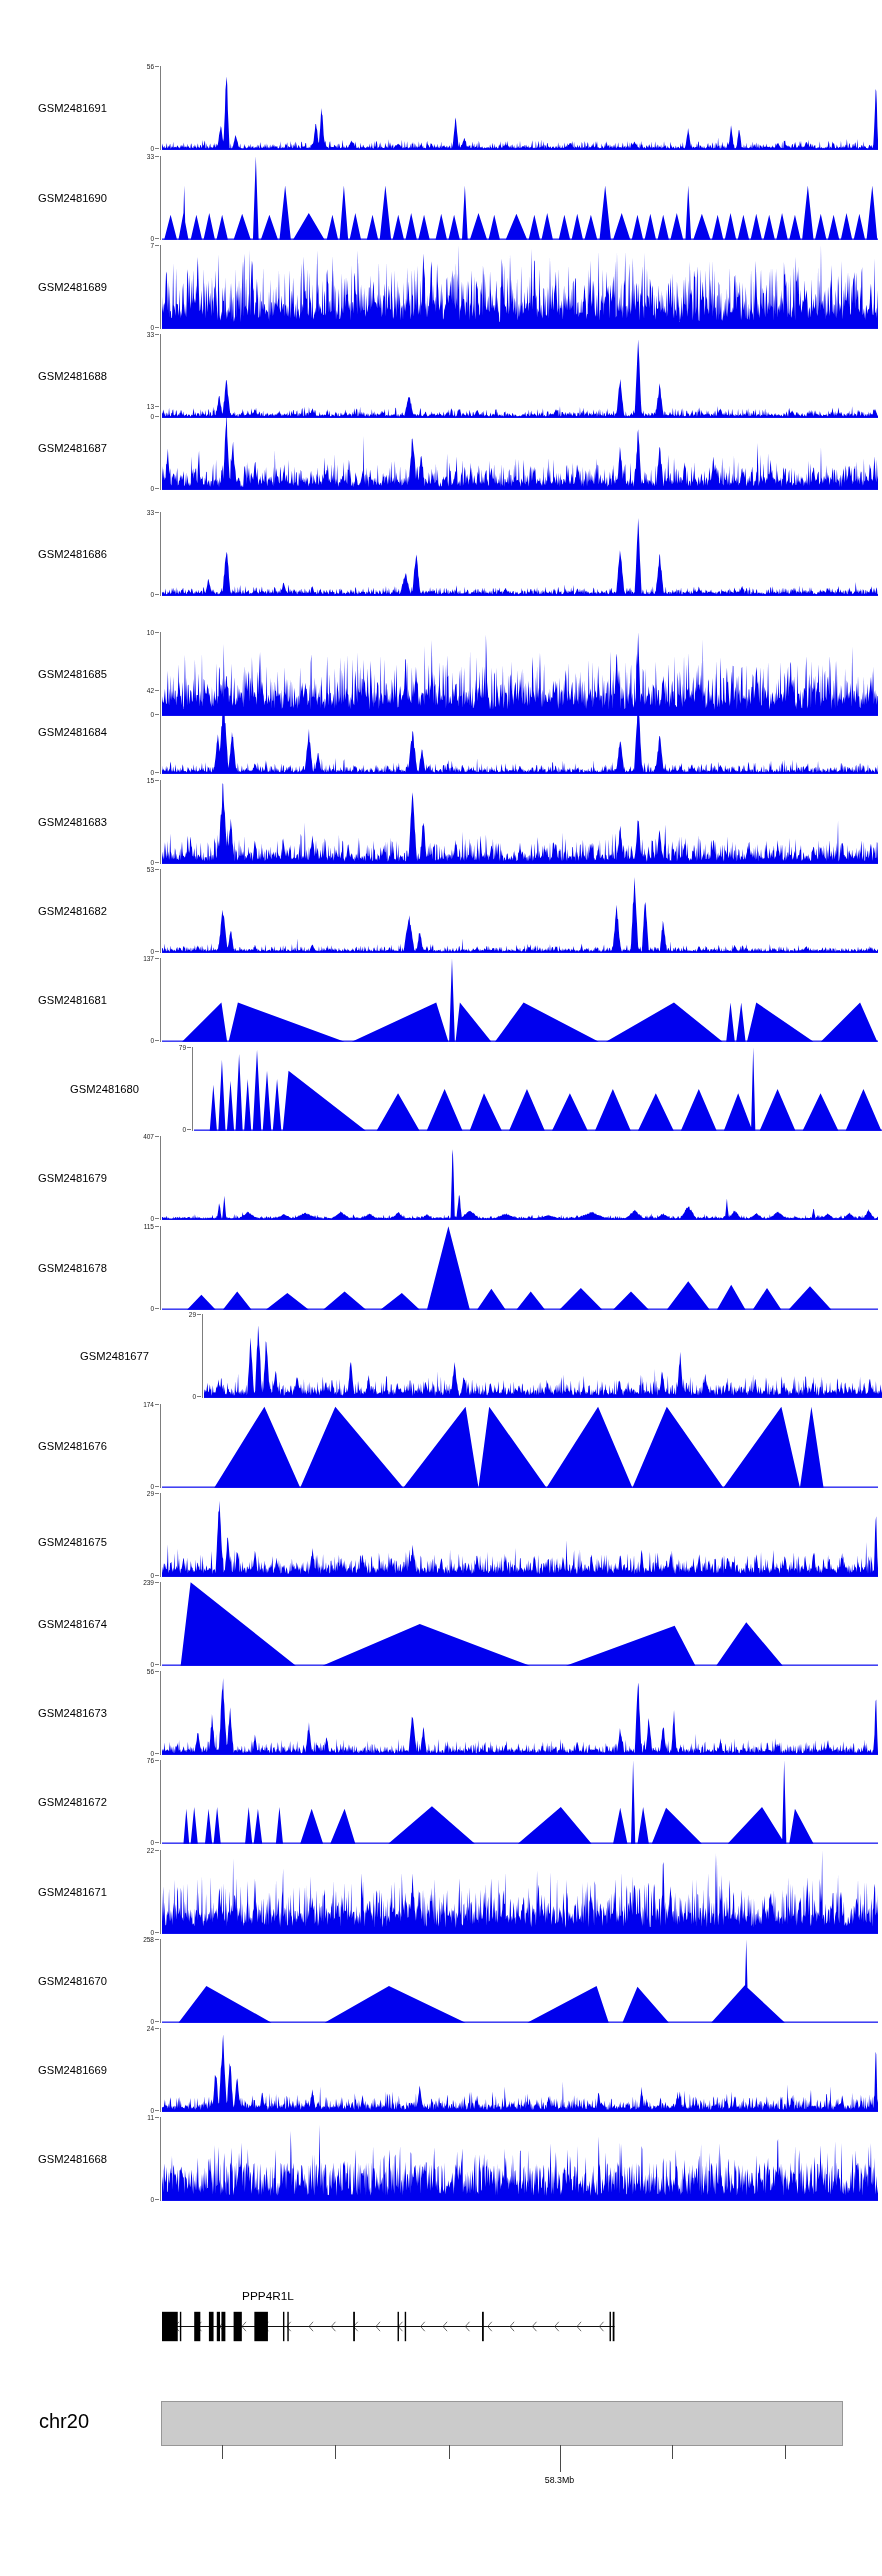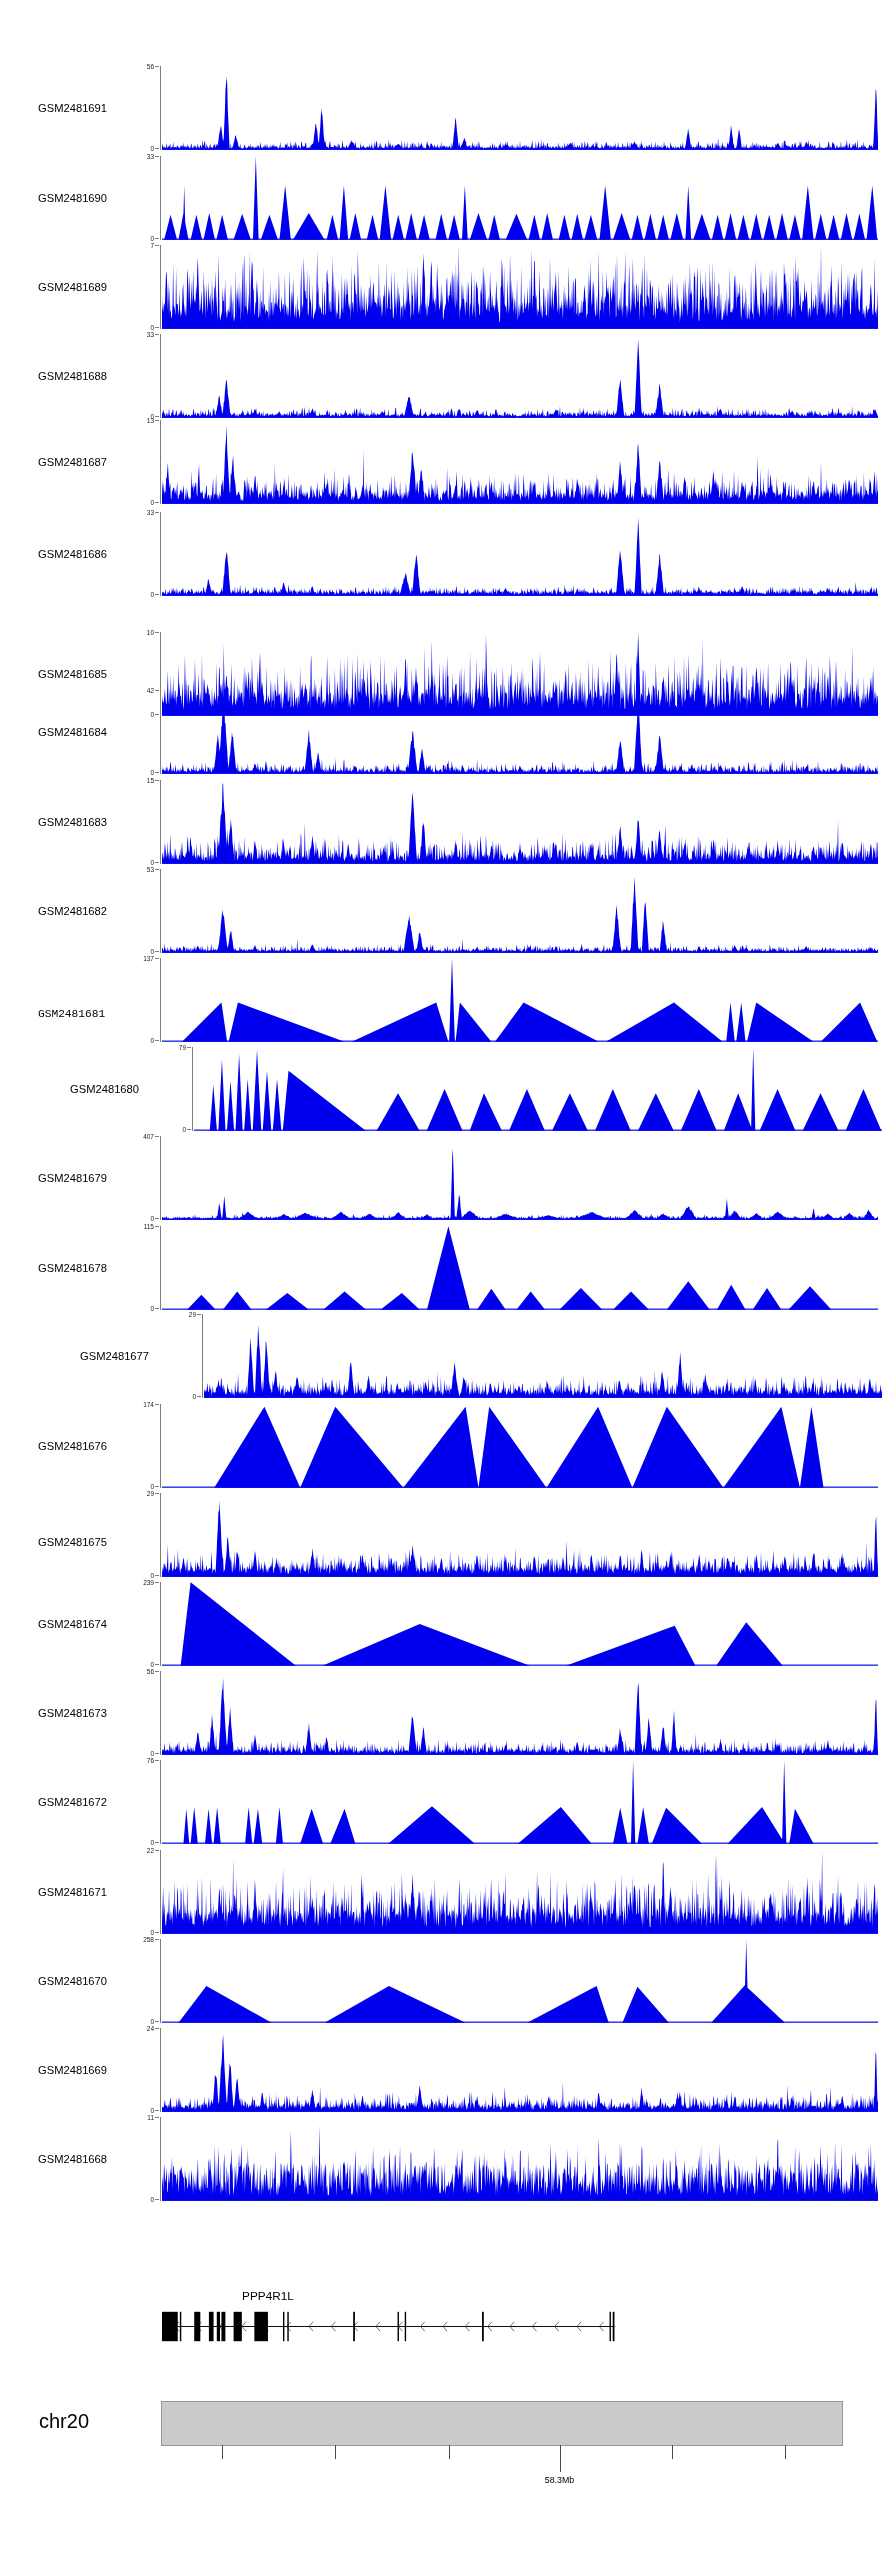--- a/index.html
+++ b/index.html
@@ -64,21 +64,21 @@
       <span class="ynum" style="left: 128px; top: -3.5px;">33</span>
       <span class="ynum" style="left: 128px; top: 79px;">0</span>
       <span class="vaxis" style="left: 160px; top: 0px; height: 84px;"></span>
       <span class="htick" style="left: 155px; top: 0px;"></span>
       <span class="htick" style="left: 155px; top: 82px;"></span>
       <svg class="plot" width="716" height="84" viewBox="0 0 1218 142" style="left: 162px; top: 0px;">
         <path fill="#0000EE" stroke="none" d="M0,142L0,133.2L1,135.2L2,128.0L3,131.5L4,137.5L5,132.8L6,139.9L7,138.1L8,133.3L9,135.4L10,139.1L11,136.2L12,124.8L13,135.6L14,138.6L15,140.0L16,133.7L17,134.2L18,128.9L19,127.9L20,137.5L21,138.2L22,136.8L23,136.2L24,129.0L25,131.5L26,139.7L27,137.2L28,135.8L29,138.4L30,133.4L31,133.9L32,129.2L33,129.5L34,134.7L35,137.5L36,131.4L37,135.9L38,139.6L39,136.9L40,137.8L41,136.3L42,134.6L43,139.5L44,138.7L45,136.0L46,137.3L47,136.3L48,139.5L49,140.3L50,136.7L51,137.3L52,137.6L53,130.8L54,125.7L55,136.4L56,137.0L57,132.4L58,138.2L59,138.6L60,134.3L61,134.2L62,134.5L63,135.4L64,138.8L65,139.4L66,127.6L67,135.9L68,136.8L69,130.5L70,133.0L71,135.8L72,135.9L73,137.4L74,129.0L75,138.8L76,138.7L77,136.6L78,137.1L79,126.7L80,130.1L81,139.3L82,132.7L83,132.6L84,139.6L85,138.4L86,137.4L87,123.5L88,130.8L89,127.7L90,137.1L91,137.7L92,129.3L93,131.5L94,122.9L95,119.5L96,109.2L97,105.0L98,105.5L99,115.5L100,121.1L101,124.3L102,132.7L103,135.4L104,127.4L105,116.0L106,113.5L107,97.8L108,88.6L109,77.7L110,78.8L111,86.7L112,102.2L113,107.1L114,115.6L115,125.7L116,133.9L117,134.3L118,137.4L119,137.6L120,137.0L121,133.4L122,134.7L123,136.8L124,131.6L125,139.0L126,137.6L127,138.3L128,135.4L129,140.3L130,140.2L131,134.9L132,136.7L133,136.6L134,137.0L135,134.0L136,133.4L137,126.5L138,137.0L139,130.0L140,137.6L141,137.8L142,137.2L143,137.5L144,135.4L145,134.3L146,129.7L147,133.5L148,136.1L149,137.0L150,136.1L151,137.4L152,125.7L153,132.1L154,135.3L155,132.7L156,134.0L157,128.2L158,128.5L159,130.2L160,124.9L161,133.5L162,137.0L163,135.0L164,136.6L165,133.1L166,131.2L167,135.7L168,139.4L169,133.5L170,134.7L171,139.3L172,129.8L173,139.0L174,138.7L175,139.2L176,134.9L177,138.7L178,134.9L179,135.7L180,133.3L181,139.1L182,137.7L183,136.8L184,136.6L185,136.1L186,135.7L187,138.8L188,133.6L189,136.3L190,138.7L191,135.9L192,139.1L193,135.5L194,137.2L195,136.4L196,133.4L197,136.4L198,131.7L199,134.7L200,129.9L201,134.1L202,136.0L203,136.6L204,139.6L205,136.8L206,136.0L207,138.0L208,135.8L209,134.7L210,137.9L211,135.6L212,137.1L213,132.6L214,139.0L215,137.4L216,136.6L217,129.1L218,139.0L219,137.8L220,130.2L221,134.0L222,136.7L223,129.2L224,128.9L225,136.8L226,135.1L227,136.0L228,136.5L229,131.0L230,129.8L231,139.8L232,134.4L233,139.8L234,133.9L235,135.0L236,136.6L237,133.8L238,126.6L239,126.0L240,139.7L241,138.2L242,123.2L243,131.1L244,136.3L245,139.0L246,134.5L247,134.2L248,133.3L249,138.4L250,123.9L251,132.4L252,133.9L253,133.8L254,130.5L255,128.7L256,125.7L257,128.3L258,132.5L259,133.4L260,128.7L261,130.3L262,137.2L263,138.7L264,138.9L265,137.8L266,139.1L267,138.6L268,131.9L269,138.9L270,135.9L271,138.2L272,136.8L273,136.3L274,137.1L275,138.5L276,136.5L277,137.0L278,137.9L279,136.4L280,131.1L281,131.7L282,127.5L283,137.1L284,136.5L285,129.7L286,140.4L287,138.9L288,139.5L289,135.4L290,137.3L291,137.0L292,137.4L293,139.7L294,136.3L295,131.5L296,135.4L297,132.6L298,139.9L299,136.3L300,133.9L301,140.1L302,139.0L303,140.1L304,132.9L305,137.9L306,133.5L307,138.1L308,136.8L309,137.1L310,135.9L311,133.2L312,127.8L313,134.9L314,132.2L315,138.2L316,137.5L317,135.5L318,138.3L319,133.5L320,137.1L321,135.1L322,136.8L323,140.3L324,131.9L325,136.6L326,135.6L327,125.8L328,131.8L329,137.1L330,129.5L331,126.4L332,128.2L333,139.6L334,138.2L335,131.5L336,136.6L337,123.4L338,136.9L339,131.8L340,136.5L341,136.5L342,132.1L343,134.7L344,139.6L345,132.9L346,140.3L347,137.6L348,136.1L349,134.2L350,139.1L351,134.8L352,140.0L353,139.3L354,136.4L355,136.7L356,137.4L357,127.0L358,138.7L359,132.9L360,136.1L361,130.8L362,138.2L363,136.8L364,134.2L365,139.9L366,134.2L367,135.1L368,136.4L369,136.8L370,136.5L371,136.4L372,134.3L373,130.3L374,134.8L375,130.4L376,132.9L377,133.9L378,132.1L379,127.2L380,139.0L381,138.2L382,137.4L383,137.3L384,139.2L385,126.6L386,138.2L387,137.6L388,139.7L389,137.6L390,136.0L391,138.4L392,137.4L393,136.7L394,136.6L395,137.0L396,135.8L397,125.6L398,125.0L399,137.3L400,140.3L401,136.7L402,135.9L403,139.8L404,140.5L405,135.9L406,136.4L407,137.9L408,133.8L409,133.0L410,137.3L411,137.4L412,139.0L413,135.2L414,130.4L415,125.6L416,123.0L417,116.1L418,113.1L419,106.6L420,107.5L421,106.9L422,109.1L423,117.8L424,117.9L425,125.8L426,130.1L427,134.4L428,136.2L429,137.1L430,135.4L431,135.8L432,137.8L433,139.0L434,136.1L435,136.4L436,138.1L437,137.9L438,135.2L439,128.0L440,125.5L441,137.3L442,139.1L443,139.2L444,138.8L445,136.5L446,136.2L447,134.7L448,131.4L449,132.8L450,136.1L451,138.0L452,140.2L453,138.1L454,139.4L455,137.0L456,136.1L457,137.8L458,131.0L459,136.0L460,134.4L461,137.4L462,134.8L463,136.6L464,134.4L465,138.0L466,137.9L467,136.8L468,136.9L469,133.5L470,137.5L471,136.8L472,131.9L473,136.0L474,135.1L475,137.1L476,138.3L477,137.7L478,138.8L479,131.2L480,136.0L481,139.8L482,136.1L483,136.3L484,133.1L485,134.7L486,131.2L487,134.0L488,128.0L489,138.1L490,137.2L491,131.1L492,126.0L493,128.0L494,130.3L495,138.3L496,138.8L497,136.9L498,129.0L499,139.9L500,140.0L501,138.5L502,135.8L503,130.3L504,129.8L505,127.7L506,128.4L507,127.1L508,132.1L509,136.5L510,139.7L511,133.6L512,136.3L513,133.1L514,137.7L515,136.0L516,138.2L517,137.9L518,130.7L519,137.6L520,133.6L521,137.1L522,139.6L523,128.5L524,132.6L525,135.3L526,138.9L527,138.9L528,138.8L529,131.7L530,133.0L531,138.3L532,136.6L533,134.9L534,132.0L535,131.0L536,129.0L537,129.9L538,132.4L539,134.7L540,137.5L541,135.9L542,136.1L543,137.0L544,134.1L545,131.9L546,138.8L547,129.9L548,137.3L549,139.5L550,137.6L551,137.1L552,128.1L553,138.0L554,137.4L555,139.3L556,139.3L557,139.9L558,136.6L559,133.3L560,137.8L561,139.9L562,134.6L563,137.2L564,135.1L565,135.7L566,138.0L567,128.6L568,128.1L569,128.1L570,138.0L571,131.2L572,138.5L573,138.0L574,136.9L575,136.3L576,138.6L577,136.0L578,139.7L579,136.8L580,139.5L581,139.9L582,132.4L583,133.0L584,131.1L585,139.6L586,136.7L587,135.3L588,133.8L589,139.5L590,135.1L591,135.2L592,137.1L593,137.3L594,138.6L595,139.0L596,133.6L597,135.2L598,137.4L599,139.7L600,136.6L601,137.7L602,136.0L603,139.6L604,140.0L605,139.5L606,139.5L607,139.0L608,138.8L609,138.0L610,139.8L611,138.2L612,138.3L613,135.2L614,138.1L615,135.2L616,137.5L617,135.2L618,132.3L619,138.4L620,140.3L621,135.2L622,135.1L623,137.4L624,127.9L625,138.7L626,139.2L627,135.3L628,129.8L629,135.0L630,137.1L631,135.6L632,137.4L633,135.1L634,134.3L635,137.8L636,135.5L637,140.2L638,136.4L639,127.0L640,138.6L641,137.7L642,133.1L643,136.4L644,138.5L645,132.3L646,135.7L647,134.3L648,125.9L649,139.4L650,138.3L651,136.9L652,139.7L653,139.9L654,139.2L655,132.2L656,130.8L657,131.6L658,139.6L659,136.2L660,135.9L661,133.9L662,135.6L663,136.5L664,135.0L665,136.7L666,136.0L667,133.5L668,132.3L669,129.5L670,128.2L671,128.5L672,131.5L673,128.9L674,128.7L675,139.5L676,134.3L677,122.4L678,140.0L679,138.5L680,132.3L681,132.1L682,132.6L683,136.3L684,134.4L685,138.4L686,135.0L687,132.4L688,138.5L689,136.2L690,133.9L691,136.3L692,134.5L693,131.7L694,137.8L695,132.8L696,138.1L697,133.8L698,138.6L699,137.8L700,132.0L701,136.7L702,133.6L703,134.5L704,138.2L705,139.0L706,140.0L707,133.2L708,134.9L709,133.2L710,139.9L711,123.8L712,137.7L713,134.4L714,132.6L715,129.5L716,135.7L717,125.2L718,132.1L719,138.1L720,135.3L721,134.6L722,131.3L723,136.2L724,128.7L725,138.2L726,138.0L727,132.8L728,135.9L729,136.0L730,133.4L731,138.0L732,136.5L733,136.0L734,127.9L735,134.1L736,136.6L737,135.5L738,134.8L739,130.4L740,140.2L741,133.4L742,137.4L743,128.3L744,138.9L745,126.9L746,135.5L747,137.5L748,137.6L749,138.7L750,130.4L751,139.8L752,134.2L753,134.2L754,139.1L755,139.6L756,129.8L757,137.8L758,125.8L759,137.8L760,135.9L761,133.6L762,136.6L763,137.8L764,136.6L765,134.3L766,137.0L767,137.9L768,129.7L769,133.5L770,140.1L771,133.9L772,135.9L773,133.1L774,128.6L775,116.4L776,105.1L777,93.0L778,88.7L779,83.0L780,76.1L781,91.0L782,100.4L783,111.5L784,117.5L785,128.0L786,136.4L787,138.3L788,140.3L789,131.1L790,137.6L791,139.1L792,139.7L793,137.3L794,138.8L795,139.7L796,137.8L797,136.7L798,135.8L799,133.1L800,136.9L801,136.8L802,128.8L803,132.6L804,134.8L805,116.8L806,93.4L807,73.7L808,50.8L809,28.7L810,8.3L811,27.5L812,45.8L813,72.3L814,100.1L815,119.9L816,132.6L817,134.0L818,136.1L819,129.1L820,137.7L821,139.8L822,134.0L823,136.4L824,136.5L825,136.2L826,138.5L827,137.6L828,133.7L829,135.9L830,139.0L831,137.8L832,137.3L833,133.1L834,135.0L835,134.2L836,138.0L837,133.9L838,132.5L839,136.1L840,128.4L841,127.7L842,118.9L843,108.3L844,107.8L845,100.6L846,83.3L847,88.5L848,93.6L849,107.1L850,111.2L851,121.0L852,129.2L853,135.4L854,138.6L855,131.0L856,132.1L857,137.3L858,136.5L859,136.5L860,137.6L861,137.8L862,137.7L863,135.8L864,132.8L865,133.6L866,137.4L867,136.1L868,136.1L869,124.8L870,137.0L871,138.0L872,139.4L873,126.4L874,136.0L875,136.9L876,139.3L877,132.1L878,129.0L879,136.1L880,139.8L881,136.4L882,137.7L883,133.1L884,126.7L885,140.2L886,125.5L887,134.7L888,140.1L889,139.1L890,139.3L891,138.7L892,130.8L893,129.6L894,134.8L895,134.6L896,135.3L897,137.6L898,140.0L899,136.8L900,135.1L901,133.0L902,128.7L903,133.5L904,139.0L905,136.6L906,137.5L907,133.6L908,131.6L909,132.2L910,139.8L911,134.9L912,125.7L913,133.0L914,130.5L915,124.3L916,138.9L917,133.5L918,129.0L919,136.1L920,132.7L921,137.8L922,135.7L923,137.2L924,136.3L925,135.5L926,136.3L927,129.2L928,136.4L929,130.2L930,135.9L931,134.8L932,137.3L933,140.0L934,136.4L935,135.3L936,136.8L937,137.6L938,133.3L939,140.4L940,130.2L941,138.9L942,129.1L943,139.4L944,136.7L945,122.0L946,133.8L947,131.5L948,127.8L949,130.3L950,126.1L951,128.6L952,130.8L953,134.7L954,136.3L955,136.8L956,133.4L957,138.3L958,130.3L959,137.0L960,132.0L961,137.9L962,137.3L963,136.0L964,126.5L965,136.4L966,139.2L967,134.0L968,137.3L969,135.5L970,126.6L971,134.8L972,138.3L973,136.7L974,138.6L975,139.3L976,135.1L977,138.0L978,137.1L979,138.0L980,126.6L981,139.3L982,136.8L983,137.5L984,134.0L985,137.3L986,138.3L987,138.6L988,126.6L989,138.0L990,134.4L991,136.8L992,133.9L993,138.4L994,132.2L995,128.2L996,136.5L997,125.8L998,138.4L999,139.6L1000,131.9L1001,138.8L1002,138.6L1003,132.9L1004,137.7L1005,134.6L1006,130.7L1007,130.1L1008,138.1L1009,133.8L1010,127.3L1011,139.7L1012,137.5L1013,137.1L1014,136.2L1015,135.7L1016,138.3L1017,127.6L1018,140.3L1019,137.7L1020,137.0L1021,138.1L1022,128.3L1023,132.7L1024,137.7L1025,135.8L1026,126.4L1027,137.1L1028,138.9L1029,131.5L1030,139.4L1031,132.3L1032,136.4L1033,135.9L1034,137.4L1035,137.5L1036,137.1L1037,134.6L1038,136.5L1039,136.8L1040,139.8L1041,137.1L1042,136.3L1043,134.0L1044,137.1L1045,138.8L1046,136.7L1047,137.2L1048,138.3L1049,135.2L1050,138.3L1051,136.5L1052,139.0L1053,138.4L1054,136.3L1055,139.4L1056,139.9L1057,137.0L1058,133.6L1059,136.7L1060,136.2L1061,139.2L1062,130.8L1063,133.8L1064,137.5L1065,140.3L1066,129.8L1067,125.3L1068,130.7L1069,134.3L1070,133.0L1071,131.2L1072,129.9L1073,131.8L1074,132.9L1075,135.1L1076,137.5L1077,138.1L1078,137.3L1079,132.9L1080,132.7L1081,133.3L1082,137.5L1083,133.8L1084,138.4L1085,136.4L1086,139.7L1087,137.1L1088,136.5L1089,134.1L1090,136.9L1091,139.2L1092,139.3L1093,135.6L1094,137.2L1095,139.6L1096,140.1L1097,134.7L1098,132.3L1099,135.5L1100,133.2L1101,129.1L1102,135.8L1103,130.4L1104,135.2L1105,128.3L1106,137.1L1107,130.2L1108,136.7L1109,138.9L1110,129.8L1111,136.0L1112,129.4L1113,134.9L1114,136.1L1115,135.2L1116,137.9L1117,136.2L1118,139.1L1119,131.0L1120,134.4L1121,136.9L1122,137.6L1123,139.1L1124,139.0L1125,136.2L1126,137.4L1127,137.2L1128,137.6L1129,136.3L1130,138.4L1131,134.4L1132,139.5L1133,139.4L1134,129.6L1135,135.1L1136,135.7L1137,136.4L1138,131.9L1139,134.2L1140,128.8L1141,125.2L1142,137.3L1143,131.7L1144,139.0L1145,130.6L1146,136.3L1147,138.0L1148,133.6L1149,135.7L1150,130.3L1151,124.1L1152,133.4L1153,134.9L1154,135.4L1155,132.1L1156,133.6L1157,137.2L1158,138.5L1159,139.8L1160,134.9L1161,135.5L1162,137.7L1163,138.0L1164,134.9L1165,139.9L1166,134.8L1167,133.7L1168,135.5L1169,130.1L1170,138.6L1171,136.2L1172,135.4L1173,135.1L1174,122.5L1175,139.0L1176,136.5L1177,139.8L1178,133.3L1179,136.2L1180,135.8L1181,137.1L1182,140.0L1183,133.8L1184,128.3L1185,130.9L1186,133.3L1187,129.5L1188,138.4L1189,137.8L1190,132.0L1191,132.3L1192,134.5L1193,138.4L1194,132.3L1195,139.8L1196,138.0L1197,135.2L1198,139.8L1199,135.9L1200,135.8L1201,139.2L1202,131.6L1203,139.0L1204,134.5L1205,133.2L1206,136.3L1207,136.2L1208,135.3L1209,137.1L1210,127.5L1211,129.2L1212,127.5L1213,131.5L1214,127.1L1215,132.5L1216,134.2L1217,139.3L1218,135.9L1218,142Z"></path>
         <rect x="0" y="140" width="1218" height="2" fill="#0000EE"></rect>
       </svg>
     </div>
-    <div class="track" style="top: 420px;">
+    <div class="track" style="top: 406px;">
       <span class="tlabel" style="top: 36px;">GSM2481687</span>
       <span class="ynum" style="left: 128px; top: -3.5px;">13</span>
       <span class="ynum" style="left: 128px; top: 79px;">0</span>
       <span class="vaxis" style="left: 160px; top: 0px; height: 84px;"></span>
       <span class="htick" style="left: 155px; top: 0px;"></span>
       <span class="htick" style="left: 155px; top: 82px;"></span>
       <svg class="plot" width="716" height="84" viewBox="0 0 1218 142" style="left: 162px; top: 0px;">
         <path fill="#0000EE" stroke="none" d="M0,142L0,127.3L1,101.8L2,122.6L3,105.3L4,126.0L5,120.5L6,123.2L7,99.2L8,97.7L9,85.6L10,72.0L11,92.4L12,105.2L13,115.6L14,105.4L15,132.4L16,134.6L17,117.4L18,122.1L19,114.1L20,115.8L21,116.4L22,124.8L23,116.9L24,128.3L25,114.9L26,104.4L27,134.8L28,133.0L29,126.2L30,126.6L31,115.9L32,121.9L33,117.2L34,125.5L35,121.7L36,116.4L37,110.2L38,135.7L39,134.5L40,126.5L41,112.8L42,134.3L43,116.8L44,125.3L45,133.8L46,129.4L47,135.3L48,134.4L49,130.7L50,85.3L51,115.6L52,112.4L53,105.4L54,123.3L55,111.1L56,113.8L57,106.1L58,105.9L59,125.2L60,131.1L61,105.6L62,90.2L63,75.8L64,102.4L65,126.5L66,119.9L67,123.7L68,123.9L69,118.4L70,133.9L71,132.1L72,133.3L73,121.3L74,128.5L75,111.8L76,111.2L77,134.3L78,129.3L79,127.7L80,124.8L81,136.6L82,125.8L83,137.3L84,127.1L85,127.5L86,112.2L87,97.8L88,135.6L89,124.6L90,127.3L91,123.1L92,90.6L93,128.3L94,124.1L95,134.3L96,126.9L97,137.2L98,120.3L99,130.9L100,126.8L101,109.8L102,108.5L103,99.8L104,123.6L105,106.1L106,88.7L107,59.4L108,42.3L109,30.9L110,8.8L111,51.1L112,68.0L113,87.8L114,104.8L115,121.3L116,124.0L117,88.8L118,93.9L119,81.3L120,68.7L121,60.0L122,82.3L123,98.0L124,103.2L125,110.0L126,123.9L127,128.4L128,127.5L129,124.3L130,121.5L131,121.6L132,126.7L133,127.7L134,136.4L135,135.9L136,133.1L137,136.9L138,136.8L139,121.0L140,104.2L141,101.0L142,118.2L143,98.6L144,132.2L145,94.9L146,122.4L147,113.0L148,104.3L149,122.1L150,131.5L151,117.5L152,112.5L153,119.2L154,121.3L155,124.8L156,116.7L157,103.9L158,96.7L159,94.4L160,112.5L161,121.7L162,104.0L163,122.4L164,134.5L165,128.0L166,122.9L167,126.5L168,118.3L169,131.9L170,130.4L171,112.3L172,122.7L173,126.7L174,129.0L175,107.6L176,121.1L177,103.4L178,126.6L179,136.0L180,127.0L181,121.9L182,125.8L183,122.3L184,120.1L185,128.2L186,118.7L187,127.7L188,129.7L189,135.5L190,102.4L191,132.5L192,74.3L193,122.6L194,105.3L195,111.1L196,119.9L197,118.6L198,121.3L199,129.5L200,131.5L201,102.4L202,109.9L203,126.3L204,128.5L205,124.7L206,114.5L207,110.0L208,98.6L209,111.6L210,128.1L211,120.0L212,115.5L213,129.7L214,125.1L215,90.9L216,132.6L217,129.8L218,131.9L219,129.8L220,120.6L221,109.7L222,124.3L223,134.9L224,128.7L225,102.4L226,130.8L227,128.6L228,113.1L229,111.9L230,131.8L231,135.3L232,134.6L233,112.2L234,116.9L235,127.7L236,107.9L237,111.0L238,126.8L239,125.4L240,121.1L241,129.0L242,129.3L243,122.6L244,132.5L245,119.4L246,128.7L247,121.1L248,125.3L249,136.3L250,131.6L251,131.3L252,124.3L253,110.4L254,122.6L255,108.7L256,132.1L257,130.2L258,116.7L259,124.1L260,128.1L261,129.5L262,133.0L263,114.3L264,121.1L265,103.9L266,134.5L267,129.6L268,115.6L269,128.2L270,128.5L271,127.9L272,133.2L273,115.1L274,120.8L275,123.8L276,86.8L277,108.8L278,116.7L279,115.3L280,107.8L281,109.8L282,98.4L283,112.1L284,127.4L285,122.3L286,129.7L287,128.9L288,98.4L289,126.9L290,117.0L291,127.6L292,102.5L293,127.1L294,81.2L295,133.0L296,123.5L297,129.7L298,98.9L299,129.3L300,136.8L301,129.5L302,129.0L303,130.5L304,122.3L305,124.9L306,123.4L307,117.9L308,119.8L309,94.6L310,125.1L311,128.1L312,124.7L313,110.2L314,127.9L315,132.4L316,107.2L317,109.0L318,90.5L319,101.2L320,124.1L321,107.8L322,135.7L323,134.0L324,127.6L325,137.3L326,131.4L327,127.4L328,133.0L329,112.4L330,117.0L331,120.6L332,125.8L333,134.1L334,133.7L335,134.8L336,131.4L337,131.0L338,127.8L339,123.1L340,118.7L341,109.0L342,115.9L343,50.5L344,130.3L345,118.6L346,115.4L347,132.5L348,104.1L349,128.1L350,115.1L351,137.2L352,120.1L353,120.7L354,107.5L355,115.4L356,124.4L357,125.0L358,126.6L359,123.0L360,134.8L361,121.0L362,127.6L363,129.3L364,121.3L365,134.3L366,129.4L367,99.1L368,128.1L369,132.5L370,134.5L371,130.2L372,130.4L373,135.2L374,130.0L375,125.3L376,113.2L377,120.7L378,118.4L379,131.5L380,119.0L381,121.7L382,116.3L383,124.2L384,133.7L385,116.2L386,131.7L387,103.8L388,131.3L389,119.6L390,93.5L391,119.9L392,128.3L393,127.7L394,120.8L395,132.0L396,92.7L397,116.1L398,128.9L399,112.1L400,124.3L401,125.3L402,128.7L403,128.7L404,131.7L405,101.8L406,129.7L407,123.4L408,134.6L409,133.3L410,121.7L411,131.8L412,128.0L413,121.7L414,128.8L415,105.6L416,123.5L417,133.8L418,123.8L419,119.1L420,129.2L421,112.8L422,101.6L423,90.3L424,83.6L425,55.5L426,54.8L427,63.8L428,74.7L429,81.5L430,89.7L431,106.0L432,123.5L433,111.8L434,102.2L435,110.0L436,125.9L437,120.1L438,103.9L439,100.2L440,87.2L441,84.1L442,89.2L443,102.9L444,102.9L445,120.9L446,122.5L447,136.1L448,123.1L449,123.6L450,128.1L451,130.3L452,132.3L453,125.5L454,112.2L455,121.3L456,132.3L457,130.1L458,123.0L459,105.7L460,119.5L461,113.6L462,125.7L463,111.7L464,130.6L465,128.7L466,97.7L467,125.5L468,126.7L469,107.0L470,130.7L471,135.1L472,136.8L473,132.9L474,128.9L475,136.7L476,135.7L477,124.3L478,124.4L479,119.1L480,126.2L481,124.0L482,122.1L483,119.6L484,119.7L485,80.5L486,127.6L487,136.6L488,125.3L489,95.2L490,110.4L491,109.3L492,125.3L493,134.4L494,132.0L495,130.0L496,124.7L497,123.5L498,117.0L499,110.4L500,111.3L501,85.5L502,110.3L503,134.2L504,128.2L505,132.7L506,125.6L507,136.3L508,127.6L509,111.8L510,117.6L511,91.4L512,135.1L513,128.5L514,111.2L515,103.1L516,110.3L517,131.3L518,117.2L519,123.2L520,115.0L521,133.4L522,125.8L523,123.7L524,112.5L525,96.0L526,119.9L527,103.9L528,121.3L529,131.9L530,128.1L531,116.8L532,123.5L533,132.0L534,129.9L535,134.4L536,120.5L537,110.8L538,116.4L539,100.3L540,112.7L541,131.7L542,127.2L543,132.3L544,107.1L545,131.8L546,118.9L547,128.0L548,131.2L549,117.9L550,113.8L551,109.6L552,109.0L553,128.7L554,123.3L555,135.7L556,133.0L557,92.8L558,118.1L559,113.0L560,108.6L561,104.4L562,118.7L563,123.7L564,122.5L565,98.3L566,130.6L567,115.2L568,131.7L569,118.2L570,133.1L571,130.1L572,130.6L573,123.4L574,132.0L575,112.0L576,136.9L577,98.1L578,131.7L579,135.4L580,122.5L581,102.7L582,136.8L583,123.2L584,124.2L585,129.6L586,128.9L587,129.5L588,119.6L589,133.3L590,110.9L591,106.9L592,131.4L593,116.6L594,117.4L595,136.0L596,123.8L597,128.8L598,128.6L599,98.3L600,122.0L601,118.3L602,88.8L603,126.2L604,125.9L605,125.0L606,126.1L607,90.0L608,127.6L609,130.0L610,137.1L611,126.4L612,122.5L613,131.1L614,126.3L615,91.2L616,108.5L617,129.5L618,133.1L619,116.4L620,129.0L621,128.0L622,116.8L623,128.2L624,136.5L625,120.4L626,106.5L627,101.5L628,127.5L629,102.9L630,126.0L631,105.5L632,114.1L633,103.5L634,110.9L635,106.1L636,123.9L637,132.4L638,129.9L639,122.8L640,127.6L641,126.6L642,127.7L643,120.6L644,130.1L645,132.2L646,135.1L647,124.2L648,135.6L649,102.1L650,133.9L651,131.0L652,119.3L653,134.3L654,124.9L655,128.0L656,103.3L657,121.0L658,88.0L659,123.5L660,107.5L661,127.1L662,130.9L663,131.2L664,127.1L665,131.9L666,90.7L667,119.6L668,121.5L669,126.0L670,131.6L671,113.3L672,125.4L673,134.7L674,113.0L675,132.2L676,120.9L677,136.8L678,113.4L679,125.8L680,124.1L681,131.8L682,132.9L683,123.8L684,123.6L685,127.0L686,130.5L687,122.7L688,103.5L689,99.5L690,120.7L691,103.7L692,117.9L693,132.5L694,126.4L695,132.7L696,121.8L697,113.9L698,122.0L699,96.2L700,132.3L701,131.9L702,128.3L703,120.4L704,121.3L705,110.5L706,99.0L707,103.9L708,112.5L709,106.9L710,125.4L711,108.6L712,117.2L713,135.7L714,124.1L715,133.2L716,103.0L717,136.9L718,122.9L719,128.7L720,116.6L721,108.8L722,115.9L723,135.9L724,122.3L725,109.8L726,128.4L727,123.8L728,105.9L729,128.7L730,115.4L731,124.7L732,127.8L733,118.0L734,129.4L735,132.6L736,117.4L737,104.4L738,124.3L739,89.0L740,116.9L741,98.9L742,101.3L743,133.0L744,125.0L745,121.3L746,115.7L747,129.6L748,132.0L749,121.0L750,131.6L751,125.0L752,128.4L753,106.7L754,129.8L755,133.0L756,125.7L757,120.1L758,137.0L759,133.8L760,133.1L761,122.4L762,111.2L763,123.9L764,122.4L765,134.9L766,105.5L767,119.5L768,99.1L769,131.8L770,124.7L771,131.6L772,117.3L773,125.8L774,124.6L775,122.9L776,113.2L777,97.0L778,86.0L779,69.0L780,77.5L781,90.5L782,94.1L783,109.7L784,123.9L785,107.3L786,115.9L787,103.8L788,98.2L789,126.4L790,132.8L791,130.5L792,125.9L793,127.9L794,135.3L795,128.6L796,122.5L797,95.6L798,128.1L799,132.6L800,129.1L801,124.7L802,136.8L803,128.6L804,112.9L805,105.9L806,106.9L807,82.8L808,76.2L809,45.6L810,39.0L811,56.5L812,66.3L813,89.5L814,106.0L815,122.7L816,132.1L817,123.7L818,129.7L819,131.4L820,130.3L821,110.0L822,127.1L823,112.7L824,117.5L825,130.2L826,123.2L827,132.9L828,124.8L829,128.2L830,125.1L831,129.6L832,107.0L833,129.8L834,135.1L835,126.7L836,131.1L837,132.0L838,135.9L839,127.3L840,100.5L841,134.4L842,119.8L843,103.9L844,98.9L845,86.8L846,71.5L847,68.8L848,77.3L849,99.0L850,97.4L851,110.2L852,122.5L853,136.7L854,127.5L855,115.0L856,104.5L857,126.7L858,128.2L859,122.8L860,121.9L861,82.3L862,107.3L863,129.4L864,117.6L865,112.8L866,132.5L867,125.9L868,126.2L869,132.5L870,127.4L871,88.1L872,112.1L873,130.6L874,112.5L875,105.6L876,126.3L877,131.7L878,108.1L879,118.6L880,130.7L881,121.3L882,120.3L883,131.5L884,120.4L885,126.4L886,126.0L887,110.6L888,103.3L889,95.2L890,106.3L891,100.4L892,123.1L893,132.6L894,108.4L895,135.6L896,133.2L897,126.7L898,126.7L899,136.5L900,123.8L901,102.0L902,126.5L903,129.9L904,109.2L905,126.8L906,94.9L907,125.9L908,122.3L909,127.4L910,129.0L911,135.5L912,126.7L913,119.6L914,126.6L915,133.0L916,126.9L917,117.6L918,114.1L919,126.3L920,126.3L921,135.1L922,123.0L923,109.8L924,133.8L925,125.8L926,122.9L927,120.5L928,135.2L929,127.0L930,124.2L931,103.9L932,113.0L933,126.4L934,124.2L935,115.6L936,109.4L937,94.4L938,85.6L939,98.1L940,110.5L941,98.1L942,108.4L943,103.8L944,115.6L945,106.3L946,122.6L947,107.2L948,131.3L949,130.6L950,111.2L951,128.2L952,115.3L953,87.3L954,131.9L955,134.6L956,103.4L957,119.9L958,126.0L959,124.5L960,111.7L961,121.2L962,134.1L963,113.2L964,133.2L965,100.9L966,134.7L967,130.1L968,129.5L969,132.4L970,113.8L971,125.8L972,131.5L973,84.1L974,118.7L975,126.2L976,127.6L977,120.2L978,130.8L979,123.5L980,94.2L981,134.7L982,130.2L983,130.8L984,122.4L985,117.7L986,107.5L987,104.9L988,113.4L989,110.7L990,115.8L991,121.4L992,105.1L993,116.1L994,136.2L995,132.2L996,127.5L997,121.6L998,131.0L999,117.6L1000,126.8L1001,128.6L1002,112.7L1003,111.6L1004,102.6L1005,115.0L1006,135.0L1007,134.6L1008,127.2L1009,128.1L1010,125.6L1011,113.6L1012,110.4L1013,62.3L1014,98.5L1015,135.5L1016,129.1L1017,125.6L1018,82.4L1019,123.2L1020,117.0L1021,128.5L1022,123.1L1023,96.9L1024,120.5L1025,121.0L1026,125.6L1027,131.8L1028,120.9L1029,125.8L1030,121.6L1031,80.1L1032,115.3L1033,116.2L1034,110.4L1035,90.9L1036,99.9L1037,114.5L1038,108.3L1039,121.7L1040,121.3L1041,125.0L1042,122.7L1043,124.9L1044,131.8L1045,96.1L1046,130.3L1047,109.4L1048,123.5L1049,129.1L1050,125.4L1051,127.1L1052,125.7L1053,120.3L1054,137.0L1055,124.1L1056,123.4L1057,103.8L1058,107.4L1059,118.5L1060,106.5L1061,106.0L1062,133.7L1063,128.2L1064,128.2L1065,124.4L1066,113.6L1067,107.8L1068,130.4L1069,129.7L1070,129.0L1071,104.3L1072,132.0L1073,135.1L1074,130.7L1075,130.5L1076,108.0L1077,125.0L1078,133.9L1079,133.5L1080,115.3L1081,131.0L1082,113.6L1083,126.7L1084,130.1L1085,125.4L1086,133.3L1087,118.5L1088,124.1L1089,120.9L1090,124.0L1091,126.6L1092,135.6L1093,127.4L1094,131.4L1095,125.5L1096,132.0L1097,113.5L1098,134.5L1099,121.3L1100,92.8L1101,135.2L1102,115.3L1103,97.3L1104,129.8L1105,124.6L1106,109.7L1107,114.7L1108,104.9L1109,104.0L1110,116.2L1111,122.5L1112,127.2L1113,125.0L1114,124.1L1115,116.1L1116,112.6L1117,110.9L1118,133.0L1119,131.1L1120,127.0L1121,69.8L1122,121.2L1123,124.9L1124,131.6L1125,118.6L1126,130.1L1127,118.1L1128,124.6L1129,122.5L1130,100.1L1131,127.1L1132,111.8L1133,123.6L1134,116.1L1135,127.4L1136,133.8L1137,119.8L1138,123.1L1139,125.1L1140,111.5L1141,104.1L1142,130.4L1143,108.2L1144,107.8L1145,116.7L1146,128.7L1147,130.1L1148,107.2L1149,123.7L1150,125.6L1151,128.1L1152,121.3L1153,137.4L1154,121.4L1155,116.1L1156,137.4L1157,113.6L1158,126.1L1159,105.6L1160,111.0L1161,130.0L1162,117.3L1163,100.5L1164,109.7L1165,126.5L1166,120.9L1167,117.1L1168,103.2L1169,101.5L1170,105.1L1171,113.5L1172,119.4L1173,103.7L1174,133.3L1175,125.4L1176,129.7L1177,107.7L1178,105.9L1179,100.8L1180,128.1L1181,122.8L1182,93.9L1183,130.7L1184,117.7L1185,126.7L1186,120.7L1187,132.9L1188,115.8L1189,110.6L1190,112.6L1191,135.1L1192,124.3L1193,134.6L1194,88.9L1195,128.1L1196,126.4L1197,111.4L1198,120.4L1199,118.8L1200,125.4L1201,126.2L1202,127.8L1203,114.5L1204,98.4L1205,104.4L1206,106.8L1207,124.3L1208,124.0L1209,127.1L1210,116.2L1211,101.1L1212,85.0L1213,105.0L1214,120.5L1215,128.7L1216,90.0L1217,117.9L1218,124.5L1218,142Z"></path>
         <rect x="0" y="140" width="1218" height="2" fill="#0000EE"></rect>
       </svg>
@@ -137,21 +137,21 @@
       <span class="ynum" style="left: 128px; top: 79px;">0</span>
       <span class="vaxis" style="left: 160px; top: 0px; height: 84px;"></span>
       <span class="htick" style="left: 155px; top: 0px;"></span>
       <span class="htick" style="left: 155px; top: 82px;"></span>
       <svg class="plot" width="716" height="84" viewBox="0 0 1218 142" style="left: 162px; top: 0px;">
         <path fill="#0000EE" stroke="none" d="M0,142L0,134.1L1,134.1L2,137.1L3,139.8L4,126.2L5,135.8L6,135.0L7,140.1L8,138.1L9,132.4L10,139.0L11,136.6L12,138.9L13,140.7L14,129.9L15,137.0L16,136.0L17,135.0L18,137.9L19,137.0L20,139.6L21,136.5L22,138.0L23,139.7L24,136.6L25,133.8L26,132.4L27,137.6L28,137.4L29,132.9L30,133.4L31,134.1L32,134.6L33,138.6L34,136.9L35,139.8L36,131.0L37,131.5L38,134.2L39,131.0L40,140.0L41,137.6L42,132.1L43,139.1L44,132.6L45,136.7L46,137.3L47,137.0L48,132.9L49,139.8L50,139.3L51,133.5L52,137.9L53,137.2L54,133.8L55,135.8L56,129.1L57,137.8L58,137.1L59,133.0L60,131.8L61,129.8L62,132.1L63,134.0L64,137.4L65,131.2L66,137.1L67,138.7L68,129.7L69,134.1L70,139.8L71,134.6L72,137.1L73,137.2L74,135.2L75,140.4L76,138.3L77,137.5L78,127.7L79,139.5L80,138.4L81,137.8L82,138.6L83,134.3L84,126.0L85,139.4L86,137.4L87,137.2L88,132.7L89,137.7L90,137.1L91,135.6L92,137.6L93,138.2L94,134.8L95,136.8L96,129.2L97,126.2L98,115.5L99,110.7L100,94.8L101,85.7L102,75.8L103,68.9L104,80.9L105,77.0L106,84.4L107,96.7L108,105.1L109,115.4L110,124.2L111,133.1L112,131.9L113,127.9L114,122.2L115,112.6L116,109.0L117,105.0L118,106.1L119,116.0L120,120.3L121,129.3L122,135.8L123,135.1L124,139.4L125,133.4L126,137.5L127,139.5L128,136.9L129,139.1L130,137.4L131,140.1L132,132.4L133,133.1L134,137.3L135,136.6L136,135.4L137,139.1L138,136.1L139,138.2L140,134.8L141,137.8L142,138.2L143,139.6L144,135.6L145,138.4L146,138.9L147,136.5L148,135.9L149,135.7L150,136.8L151,138.4L152,135.3L153,137.4L154,136.1L155,137.6L156,132.3L157,133.2L158,128.5L159,130.4L160,134.1L161,135.9L162,134.9L163,139.3L164,136.6L165,136.8L166,139.1L167,139.0L168,140.1L169,136.2L170,131.2L171,138.2L172,136.7L173,137.4L174,138.9L175,136.9L176,127.4L177,138.3L178,140.2L179,138.1L180,138.4L181,137.3L182,137.7L183,135.9L184,138.6L185,138.6L186,132.9L187,131.9L188,135.3L189,135.4L190,139.3L191,130.4L192,137.6L193,138.3L194,138.6L195,136.8L196,139.2L197,136.8L198,139.8L199,137.0L200,138.7L201,136.1L202,131.0L203,138.5L204,137.9L205,137.4L206,129.4L207,140.0L208,134.9L209,134.8L210,129.8L211,138.5L212,139.1L213,138.8L214,135.5L215,136.8L216,137.5L217,139.0L218,138.7L219,139.7L220,137.9L221,127.2L222,137.7L223,137.9L224,136.1L225,133.2L226,139.2L227,132.1L228,138.7L229,139.1L230,117.7L231,135.1L232,137.8L233,138.1L234,137.4L235,137.7L236,131.6L237,136.2L238,131.2L239,138.0L240,138.0L241,138.4L242,131.7L243,139.0L244,139.5L245,139.8L246,136.2L247,138.7L248,137.1L249,134.4L250,140.0L251,138.0L252,135.8L253,133.1L254,130.4L255,129.3L256,128.2L257,129.8L258,132.6L259,134.4L260,135.5L261,138.2L262,137.5L263,138.9L264,138.2L265,139.0L266,139.2L267,131.0L268,140.3L269,137.4L270,138.7L271,137.9L272,131.1L273,140.1L274,133.4L275,138.0L276,134.3L277,138.3L278,137.9L279,137.5L280,132.8L281,134.6L282,129.4L283,136.3L284,136.9L285,134.2L286,136.5L287,136.2L288,129.3L289,139.1L290,133.8L291,137.2L292,136.1L293,138.6L294,134.3L295,135.3L296,137.8L297,135.6L298,139.7L299,139.9L300,138.4L301,133.7L302,137.8L303,137.6L304,138.1L305,138.9L306,139.4L307,135.8L308,138.0L309,139.6L310,133.3L311,137.0L312,136.2L313,137.2L314,138.1L315,138.7L316,134.6L317,138.4L318,136.5L319,139.7L320,138.0L321,140.0L322,136.5L323,138.7L324,133.9L325,138.3L326,135.8L327,140.1L328,139.1L329,134.8L330,133.0L331,131.6L332,138.6L333,137.3L334,137.3L335,133.1L336,137.1L337,139.7L338,129.7L339,137.4L340,138.9L341,131.9L342,139.6L343,139.3L344,130.6L345,138.3L346,132.8L347,137.7L348,139.5L349,140.0L350,137.8L351,130.3L352,138.6L353,136.1L354,137.0L355,139.9L356,136.6L357,138.9L358,140.0L359,138.7L360,133.9L361,133.0L362,136.2L363,139.1L364,136.9L365,139.7L366,127.4L367,138.7L368,138.6L369,138.6L370,139.5L371,133.2L372,136.0L373,138.8L374,131.6L375,138.8L376,137.0L377,139.0L378,132.7L379,131.3L380,139.4L381,138.3L382,137.7L383,137.4L384,137.6L385,136.8L386,134.2L387,132.5L388,133.5L389,139.1L390,128.4L391,136.2L392,138.5L393,134.8L394,137.2L395,138.3L396,138.5L397,138.4L398,138.5L399,138.3L400,139.2L401,138.6L402,139.0L403,129.4L404,135.7L405,136.6L406,126.1L407,140.2L408,139.4L409,132.7L410,138.1L411,138.8L412,133.0L413,125.5L414,118.0L415,110.6L416,105.4L417,101.0L418,95.4L419,87.4L420,84.7L421,78.2L422,94.7L423,94.2L424,103.3L425,107.3L426,116.9L427,122.5L428,128.2L429,136.3L430,138.1L431,138.8L432,133.4L433,136.1L434,132.6L435,125.6L436,121.1L437,109.0L438,109.2L439,108.0L440,114.0L441,116.8L442,125.4L443,132.0L444,132.9L445,136.6L446,136.9L447,137.0L448,137.8L449,135.5L450,130.7L451,135.3L452,130.6L453,139.7L454,137.6L455,137.2L456,136.8L457,126.9L458,137.6L459,131.9L460,131.6L461,127.5L462,139.7L463,137.4L464,137.8L465,138.1L466,140.4L467,137.7L468,137.2L469,139.4L470,137.0L471,137.6L472,137.1L473,140.1L474,135.5L475,139.8L476,140.5L477,140.2L478,137.3L479,138.9L480,140.4L481,132.2L482,137.3L483,133.5L484,140.1L485,136.3L486,129.7L487,138.0L488,140.4L489,135.3L490,139.3L491,135.4L492,140.7L493,138.2L494,136.8L495,133.7L496,138.4L497,139.3L498,140.2L499,136.8L500,139.3L501,133.6L502,137.3L503,140.0L504,137.5L505,131.7L506,130.7L507,136.6L508,139.8L509,135.9L510,137.9L511,117.6L512,137.2L513,136.7L514,135.3L515,138.7L516,137.6L517,136.5L518,136.4L519,137.5L520,140.0L521,134.4L522,138.7L523,137.7L524,139.7L525,139.7L526,139.8L527,137.4L528,138.4L529,134.6L530,135.3L531,137.4L532,137.3L533,136.6L534,135.6L535,133.8L536,131.1L537,133.6L538,135.6L539,137.2L540,139.5L541,135.4L542,138.6L543,137.7L544,138.4L545,137.3L546,137.1L547,139.0L548,135.3L549,134.3L550,136.8L551,135.8L552,130.9L553,131.1L554,137.4L555,137.4L556,130.6L557,137.2L558,136.1L559,137.9L560,137.2L561,137.3L562,134.0L563,134.9L564,134.0L565,134.4L566,138.7L567,137.3L568,133.4L569,133.9L570,138.9L571,134.3L572,139.9L573,137.1L574,134.7L575,131.8L576,136.5L577,137.9L578,132.3L579,140.4L580,140.0L581,138.0L582,138.6L583,139.5L584,138.7L585,137.7L586,129.6L587,140.2L588,137.3L589,135.8L590,138.2L591,137.1L592,137.5L593,139.5L594,134.9L595,139.8L596,137.5L597,136.3L598,138.2L599,139.4L600,137.7L601,138.6L602,139.5L603,128.3L604,133.0L605,136.0L606,135.6L607,137.8L608,138.2L609,133.2L610,138.7L611,139.9L612,140.1L613,138.7L614,136.3L615,135.5L616,136.0L617,129.2L618,139.9L619,140.5L620,133.6L621,138.1L622,126.8L623,132.1L624,132.9L625,133.3L626,131.8L627,127.6L628,138.3L629,135.9L630,138.4L631,134.1L632,139.2L633,130.9L634,136.3L635,133.2L636,129.1L637,138.9L638,139.6L639,129.0L640,137.3L641,137.6L642,135.1L643,132.6L644,136.2L645,140.7L646,137.0L647,134.2L648,138.9L649,138.4L650,138.0L651,136.9L652,137.2L653,134.8L654,137.4L655,139.2L656,135.6L657,131.8L658,137.1L659,138.8L660,127.3L661,138.6L662,137.9L663,133.6L664,132.3L665,132.6L666,138.3L667,137.8L668,135.9L669,132.6L670,130.9L671,132.5L672,130.9L673,137.0L674,139.8L675,139.5L676,129.7L677,136.1L678,138.1L679,136.3L680,139.5L681,138.3L682,134.2L683,138.4L684,138.0L685,136.6L686,137.0L687,134.5L688,137.9L689,138.2L690,137.0L691,135.5L692,134.8L693,135.6L694,138.0L695,140.1L696,134.8L697,137.2L698,137.7L699,135.9L700,130.6L701,137.7L702,136.0L703,140.7L704,137.5L705,137.7L706,139.6L707,137.1L708,140.7L709,138.2L710,137.3L711,138.7L712,135.4L713,131.7L714,126.1L715,132.8L716,137.6L717,139.1L718,137.6L719,135.5L720,136.1L721,137.3L722,133.6L723,136.7L724,135.0L725,138.1L726,133.0L727,139.9L728,140.3L729,137.0L730,139.1L731,136.6L732,138.9L733,140.1L734,136.2L735,139.0L736,133.9L737,135.4L738,131.2L739,135.5L740,134.6L741,132.6L742,133.8L743,139.4L744,138.8L745,136.3L746,140.5L747,140.7L748,140.1L749,135.8L750,139.2L751,133.0L752,128.2L753,140.2L754,137.2L755,140.1L756,134.6L757,138.1L758,132.6L759,136.5L760,139.3L761,133.6L762,134.0L763,138.5L764,138.2L765,137.4L766,130.0L767,133.4L768,120.3L769,110.5L770,103.8L771,85.3L772,76.5L773,60.5L774,69.5L775,84.0L776,85.6L777,102.9L778,115.5L779,121.8L780,130.7L781,135.2L782,139.4L783,140.4L784,136.5L785,137.6L786,134.3L787,137.9L788,137.4L789,137.2L790,133.7L791,128.5L792,137.9L793,138.8L794,136.6L795,140.1L796,136.6L797,136.2L798,126.4L799,103.1L800,89.1L801,59.7L802,54.7L803,31.5L804,13.2L805,39.0L806,56.9L807,76.3L808,91.8L809,112.7L810,131.2L811,135.1L812,135.0L813,136.5L814,130.8L815,139.4L816,140.2L817,128.0L818,108.4L819,95.4L820,73.8L821,61.3L822,55.8L823,61.7L824,80.0L825,90.0L826,107.0L827,121.0L828,137.3L829,138.2L830,136.9L831,132.3L832,137.4L833,134.4L834,138.6L835,134.1L836,140.5L837,137.3L838,131.6L839,135.3L840,132.0L841,135.8L842,137.6L843,134.1L844,133.6L845,136.6L846,139.3L847,137.6L848,126.8L849,119.6L850,104.0L851,103.0L852,87.0L853,92.9L854,101.3L855,110.1L856,114.8L857,127.2L858,129.8L859,138.5L860,137.1L861,133.7L862,134.7L863,137.2L864,139.1L865,122.6L866,139.7L867,138.1L868,138.4L869,140.3L870,135.2L871,133.4L872,138.0L873,133.8L874,132.1L875,140.5L876,136.8L877,135.3L878,135.4L879,132.5L880,135.5L881,139.1L882,139.3L883,137.4L884,133.6L885,140.0L886,137.8L887,129.8L888,136.2L889,136.0L890,138.4L891,137.2L892,129.9L893,135.0L894,138.1L895,140.1L896,137.4L897,138.5L898,138.0L899,138.6L900,138.0L901,139.0L902,139.9L903,138.7L904,137.4L905,137.5L906,138.8L907,138.7L908,135.2L909,140.6L910,138.5L911,136.2L912,133.2L913,130.8L914,131.3L915,132.6L916,135.7L917,137.9L918,138.8L919,135.4L920,138.7L921,133.3L922,137.9L923,137.5L924,136.3L925,130.1L926,133.3L927,132.5L928,138.7L929,135.9L930,136.5L931,138.9L932,140.0L933,136.6L934,135.8L935,135.7L936,139.2L937,135.8L938,136.7L939,136.8L940,132.1L941,137.2L942,137.2L943,134.6L944,140.5L945,136.9L946,134.6L947,128.3L948,132.9L949,136.6L950,139.3L951,139.0L952,133.9L953,139.9L954,138.9L955,139.5L956,134.7L957,139.2L958,138.8L959,131.0L960,135.5L961,139.2L962,136.7L963,137.6L964,138.3L965,138.5L966,139.2L967,137.3L968,139.6L969,140.5L970,128.2L971,136.8L972,134.0L973,131.8L974,128.5L975,131.4L976,132.7L977,135.0L978,137.1L979,137.4L980,139.8L981,138.4L982,136.0L983,139.2L984,133.1L985,130.5L986,138.2L987,129.7L988,130.2L989,132.5L990,138.4L991,135.9L992,133.8L993,134.7L994,127.7L995,135.6L996,134.6L997,137.3L998,139.0L999,139.8L1000,137.0L1001,140.1L1002,138.1L1003,136.7L1004,134.4L1005,137.1L1006,138.4L1007,139.9L1008,134.5L1009,138.7L1010,134.0L1011,136.3L1012,138.8L1013,134.8L1014,139.8L1015,133.4L1016,135.8L1017,137.1L1018,138.9L1019,133.5L1020,137.2L1021,139.1L1022,140.0L1023,139.3L1024,136.5L1025,139.6L1026,134.4L1027,137.6L1028,139.3L1029,140.3L1030,138.7L1031,137.7L1032,139.9L1033,137.0L1034,127.0L1035,134.9L1036,137.2L1037,138.8L1038,136.2L1039,133.9L1040,135.0L1041,136.9L1042,133.5L1043,137.3L1044,135.5L1045,136.4L1046,140.4L1047,139.1L1048,139.6L1049,132.0L1050,139.6L1051,130.7L1052,138.4L1053,131.7L1054,137.1L1055,137.3L1056,138.2L1057,132.3L1058,136.5L1059,139.0L1060,137.8L1061,140.2L1062,139.0L1063,131.0L1064,136.3L1065,139.7L1066,134.3L1067,139.8L1068,140.7L1069,137.3L1070,137.5L1071,138.1L1072,137.3L1073,138.2L1074,140.5L1075,136.5L1076,133.9L1077,135.9L1078,138.6L1079,139.9L1080,137.1L1081,139.2L1082,136.9L1083,128.7L1084,138.2L1085,137.8L1086,137.4L1087,138.3L1088,136.7L1089,134.7L1090,136.9L1091,136.5L1092,137.0L1093,134.7L1094,132.9L1095,132.8L1096,131.0L1097,132.0L1098,135.3L1099,135.8L1100,131.9L1101,137.8L1102,138.2L1103,134.1L1104,137.9L1105,137.5L1106,139.4L1107,136.2L1108,138.9L1109,134.6L1110,138.1L1111,138.7L1112,136.4L1113,138.1L1114,135.9L1115,135.9L1116,139.7L1117,138.7L1118,137.4L1119,137.3L1120,138.1L1121,137.2L1122,137.5L1123,134.4L1124,132.9L1125,139.6L1126,136.7L1127,137.2L1128,135.5L1129,132.4L1130,135.8L1131,140.1L1132,137.4L1133,135.7L1134,138.4L1135,138.4L1136,133.7L1137,134.3L1138,135.8L1139,138.1L1140,139.7L1141,134.4L1142,136.2L1143,133.9L1144,139.7L1145,133.2L1146,140.6L1147,138.8L1148,136.3L1149,137.7L1150,138.7L1151,137.5L1152,138.1L1153,136.8L1154,139.7L1155,138.7L1156,135.3L1157,134.5L1158,139.1L1159,135.8L1160,139.5L1161,138.2L1162,139.1L1163,134.3L1164,135.5L1165,137.3L1166,138.5L1167,137.7L1168,134.0L1169,140.5L1170,138.6L1171,140.2L1172,138.3L1173,135.5L1174,136.2L1175,138.2L1176,138.8L1177,137.3L1178,135.1L1179,136.8L1180,137.1L1181,140.2L1182,139.3L1183,138.0L1184,131.9L1185,137.4L1186,139.2L1187,135.7L1188,137.8L1189,135.6L1190,134.4L1191,138.8L1192,138.7L1193,137.2L1194,136.0L1195,139.3L1196,136.9L1197,138.2L1198,135.9L1199,133.7L1200,139.5L1201,134.2L1202,136.6L1203,130.4L1204,136.7L1205,133.7L1206,132.5L1207,134.1L1208,137.5L1209,133.1L1210,138.9L1211,136.3L1212,134.4L1213,136.9L1214,137.2L1215,138.9L1216,139.0L1217,135.8L1218,137.6L1218,142Z"></path>
         <rect x="0" y="140" width="1218" height="2" fill="#0000EE"></rect>
       </svg>
     </div>
     <div class="track" style="top: 958px;">
-      <span class="tlabel" style="top: 50px; font-family: Liberation Mono, monospace;">GSM2481681</span>
+      <span class="tlabel" style="top: 36px;">GSM2481681</span>
       <span class="ynum" style="left: 128px; top: -3.5px;">137</span>
       <span class="ynum" style="left: 128px; top: 79px;">0</span>
       <span class="vaxis" style="left: 160px; top: 0px; height: 84px;"></span>
       <span class="htick" style="left: 155px; top: 0px;"></span>
       <span class="htick" style="left: 155px; top: 82px;"></span>
       <svg class="plot" width="716" height="84" viewBox="0 0 1218 142" style="left: 162px; top: 0px;">
         <path fill="#0000EE" stroke="none" d="M0,142L34.1,142L101.1,75.3L110.8,142L113.3,142L129.1,75.3L310.6,142L322.8,142L466.5,75.3L487.2,142L488.4,142L493.3,0.0L498.2,142L499.4,142L506.7,75.3L560.3,142L566.4,142L615.1,75.3L743.0,142L755.2,142L870.9,75.3L953.7,142L959.8,142L967.1,75.3L974.4,142L976.8,142L985.4,75.3L992.7,142L995.1,142L1010.9,75.3L1108.4,142L1120.6,142L1187.5,75.3L1216.8,142L1218,142Z"></path>
         <rect x="0" y="140" width="1218" height="2" fill="#0000EE"></rect>
       </svg>
     </div>

